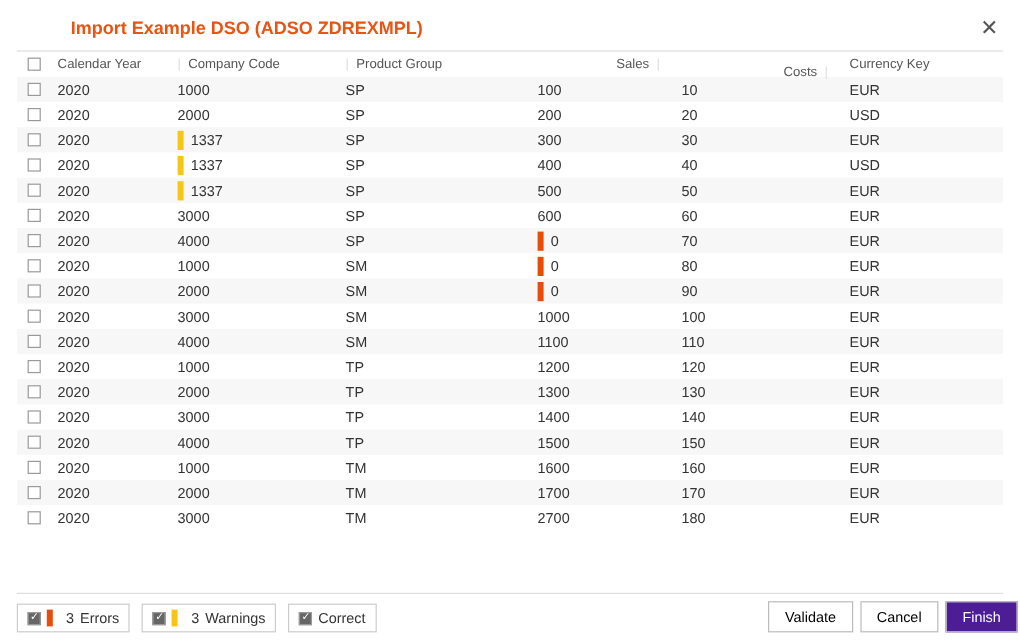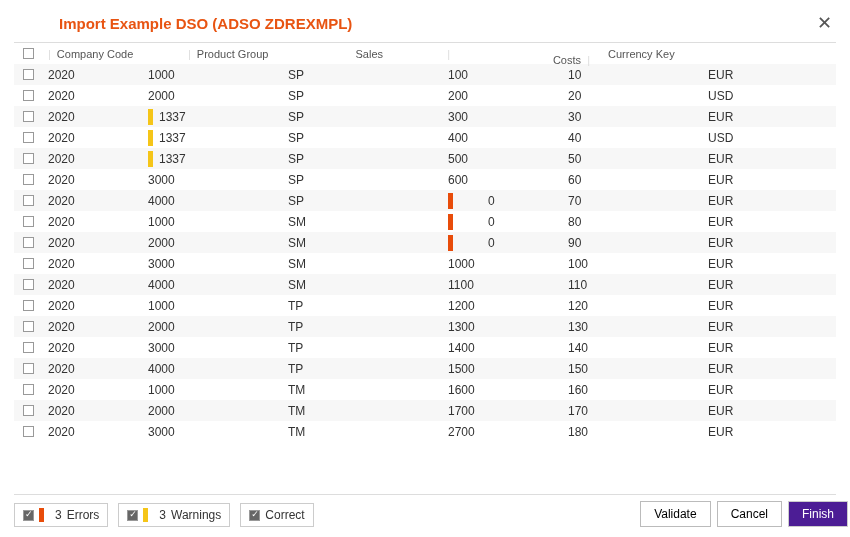--- a/index.html
+++ b/index.html
@@ -16,21 +16,21 @@
     .thead-row, .tbody-row { display: flex; align-items: center; height: 21px; }
     .thead-row { font-size: 11px; color: #555; }
     .tbody-row:nth-child(odd) { background: #f7f7f7; }
     .tbody { overflow-y: scroll; flex: 1; }
     
     .cell { padding: 0 6px; display: flex; align-items: center; height: 100%; position: relative; }
     .col-chk { width: 28px; justify-content: center; }
     .col-year { width: 100px; }
     .col-comp { width: 140px; }
     .col-prod { width: 160px; }
-    .col-sales { width: 120px; text-align: left; gap: 29px; }
+    .col-sales { width: 120px; text-align: left; }
     .col-costs { width: 140px; text-align: left; }
     .col-curr { width: 100px; }
     
     .checkbox { width: 11px; height: 11px; border: 1px solid #999; background: #fff; cursor: pointer; display: inline-block; }
     .checkbox.checked { background: #666; position: relative; }
     .checkbox.checked::after { content: "✓"; color: #fff; font-size: 9px; position: absolute; top: -2px; left: 1px; }
     
     .col-sep { color: #ddd; margin-right: 6px; font-size: 11px; }
     
     .flag { width: 5px; height: 16px; margin-right: 6px; }
@@ -52,20 +52,23 @@
 
   <div class="header-row">
     <div class="title">Import  Example DSO (ADSO ZDREXMPL)</div>
     <div class="close-x">✕</div>
   </div>
 
   <div class="table-wrap">
     <div class="thead-row">
       <div class="cell col-chk">
           <span class="checkbox"></span>
+        </div>
+      <div class="cell col-year">
+          <span>Calendar Year</span>
         </div>
       <div class="cell col-comp">
           <span class="col-sep">|</span>
           <span>Company Code</span>
         </div>
       <div class="cell col-prod">
           <span class="col-sep">|</span>
           <span>Product Group</span>
         </div>
       <div class="cell col-sales" style="justify-content:flex-end;"><span>Sales</span>&nbsp;&nbsp;<span class="col-sep">|</span></div>

